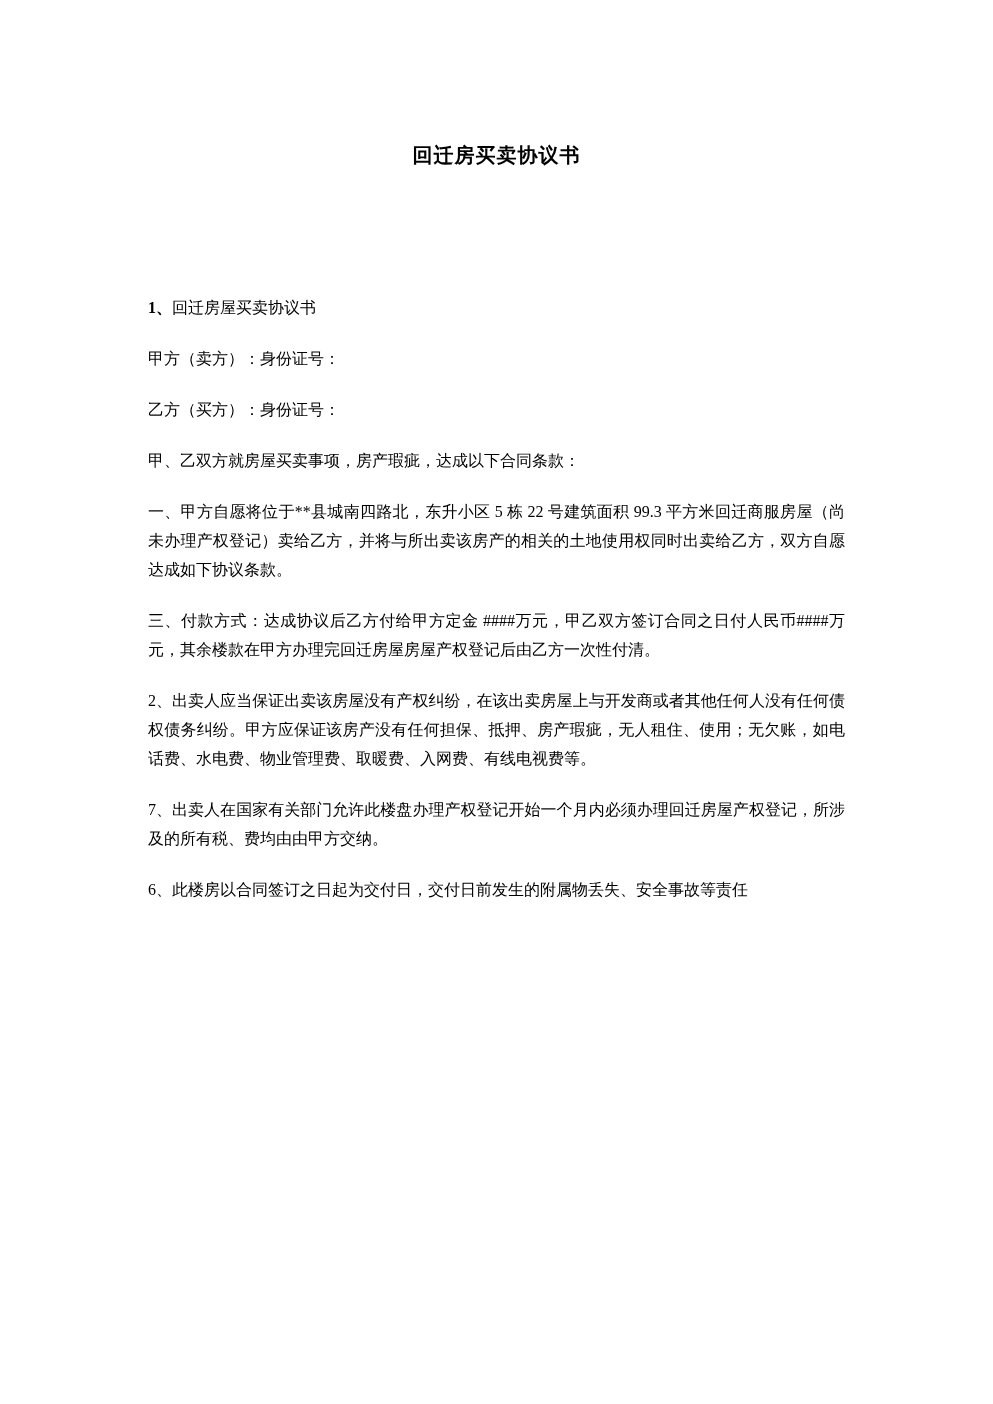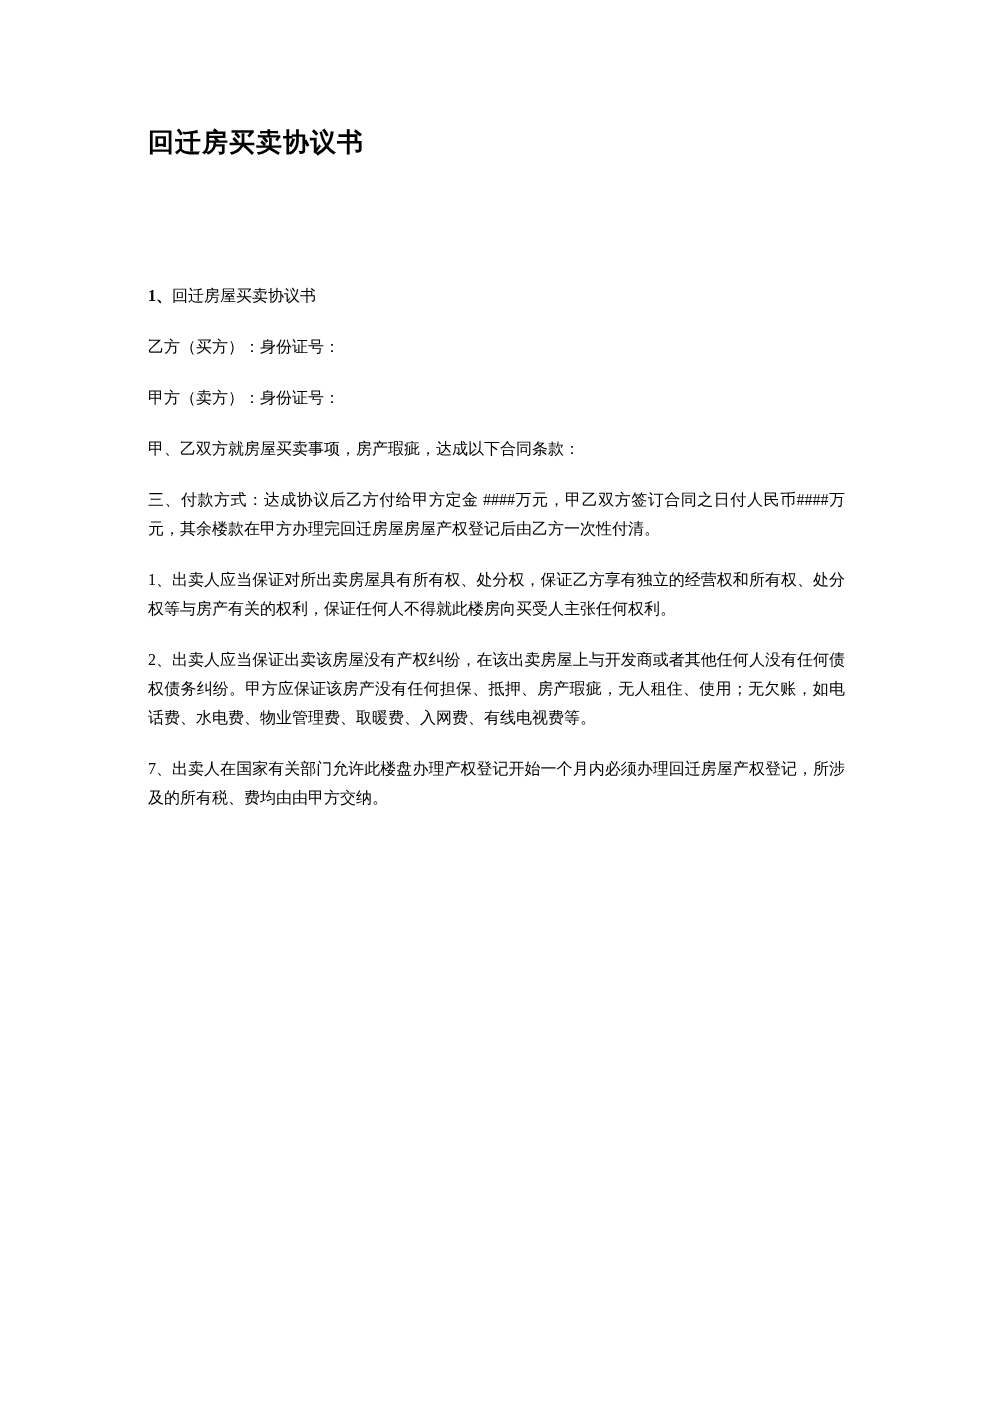--- a/index.html
+++ b/index.html
@@ -12,24 +12,25 @@
     width: 993px;
     height: 1404px;
     box-sizing: border-box;
     background: #ffffff;
     color: #000000;
     padding: 128px 148px 40px 148px;
     overflow: hidden;
     font-family: "Liberation Serif", "DejaVu Serif", serif;
   }
   .doc-title {
-    margin: 0 0 123px 0;
-    font-size: 26px;
+    margin: 12px 0 123px 0;
+    font-size: 20px;
     line-height: 30px;
     font-weight: bold;
+    text-align: center;
     letter-spacing: 1px;
   }
   .doc-body p {
     margin: 0 0 22px 0;
     font-size: 16px;
     line-height: 29px;
     text-align: justify;
     white-space: pre-wrap;
     word-break: break-all;
   }
@@ -37,21 +38,22 @@
     font-weight: bold;
   }
 </style>
 </head>
 <body>
 
 <div class="page">
   <h1 class="doc-title">回迁房买卖协议书</h1>
   <div class="doc-body" id="doc-body">
       <p><span class="run-bold">1、</span><span>回迁房屋买卖协议书</span></p>
+      <p><span>甲方（卖方）：身份证号：</span></p>
       <p><span>乙方（买方）：身份证号：</span></p>
-      <p><span>甲方（卖方）：身份证号：</span></p>
       <p><span>甲、乙双方就房屋买卖事项，房产瑕疵，达成以下合同条款：</span></p>
+      <p><span>一、甲方自愿将位于**县城南四路北，东升小区 5 栋 22 号建筑面积 99.3 平方米回迁商服房屋（尚未办理产权登记）卖给乙方，并将与所出卖该房产的相关的土地使用权同时出卖给乙方，双方自愿达成如下协议条款。</span></p>
       <p><span>三、付款方式：达成协议后乙方付给甲方定金 ####万元，甲乙双方签订合同之日付人民币####万元，其余楼款在甲方办理完回迁房屋房屋产权登记后由乙方一次性付清。</span></p>
-      <p><span>1、出卖人应当保证对所出卖房屋具有所有权、处分权，保证乙方享有独立的经营权和所有权、处分权等与房产有关的权利，保证任何人不得就此楼房向买受人主张任何权利。</span></p>
       <p><span>2、出卖人应当保证出卖该房屋没有产权纠纷，在该出卖房屋上与开发商或者其他任何人没有任何债权债务纠纷。甲方应保证该房产没有任何担保、抵押、房产瑕疵，无人租住、使用；无欠账，如电话费、水电费、物业管理费、取暖费、入网费、有线电视费等。</span></p>
       <p><span>7、出卖人在国家有关部门允许此楼盘办理产权登记开始一个月内必须办理回迁房屋产权登记，所涉及的所有税、费均由由甲方交纳。</span></p>
+      <p><span>6、此楼房以合同签订之日起为交付日，交付日前发生的附属物丢失、安全事故等责任</span></p>
     </div>
 </div>
 
 </body></html>

